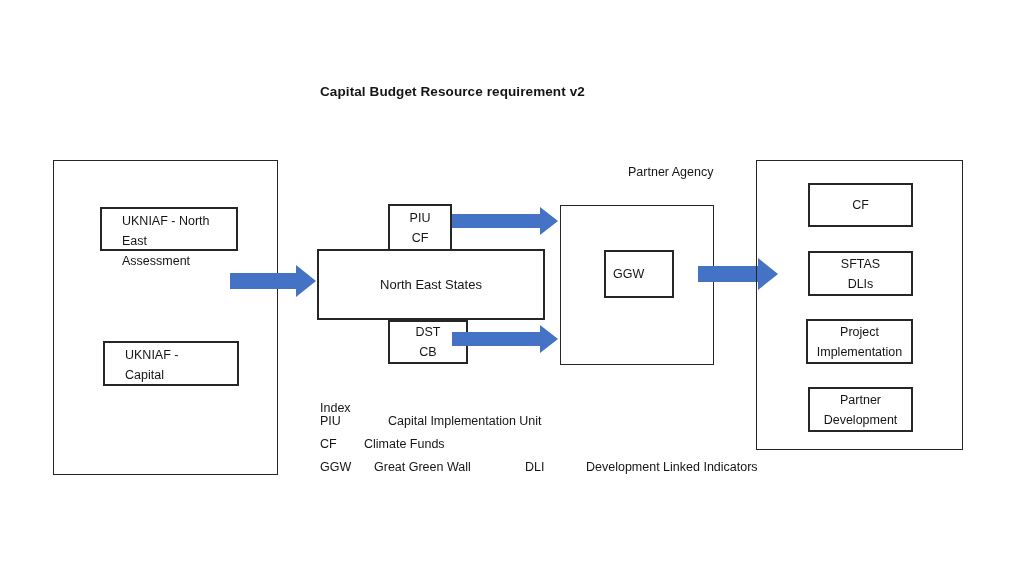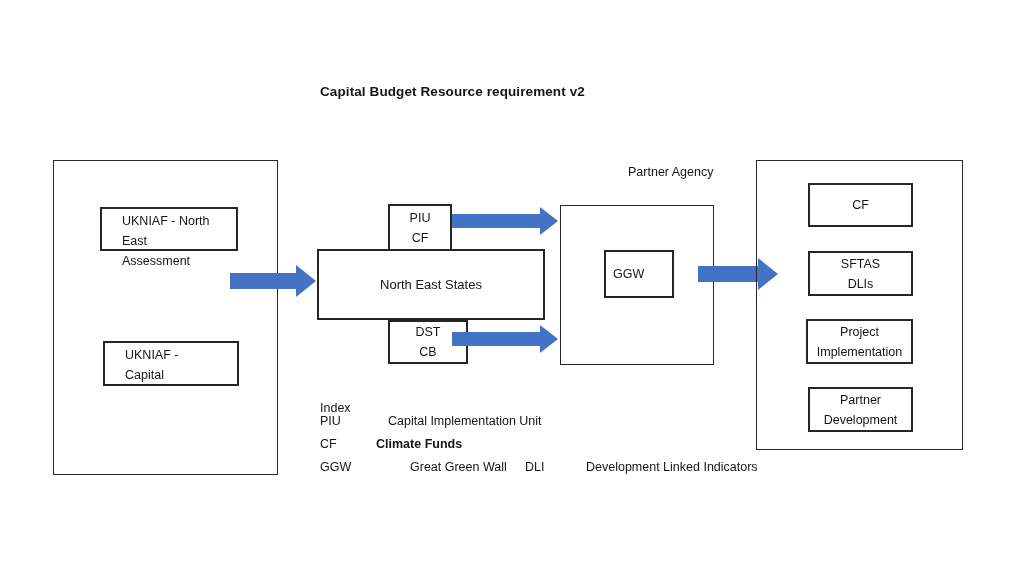--- a/index.html
+++ b/index.html
@@ -106,20 +106,20 @@
     <div>Partner</div>
     <div>Development</div>
   </div>
 
   <div class="abs index-txt" style="left:320px; top:393px;">Index</div>
 
   <div class="abs index-txt" style="left:320px; top:406px;">PIU</div>
   <div class="abs index-txt" style="left:388px; top:406px;">Capital Implementation Unit</div>
 
   <div class="abs index-txt" style="left:320px; top:429px;">CF</div>
-  <div class="abs index-txt" style="left:376px; top:429px;font-weight:bold;">Climate Funds</div>
+  <div class="abs index-txt" style="left:364px; top:429px;">Climate Funds</div>
 
   <div class="abs index-txt" style="left:320px; top:452px;">GGW</div>
-  <div class="abs index-txt" style="left:410px; top:452px;">Great Green Wall</div>
+  <div class="abs index-txt" style="left:374px; top:452px;">Great Green Wall</div>
   <div class="abs index-txt" style="left:525px; top:452px;text-align:right;">DLI</div>
   <div class="abs index-txt" style="left:586px; top:452px;">Development Linked Indicators</div>
 
 </div>
 
 </body></html>

